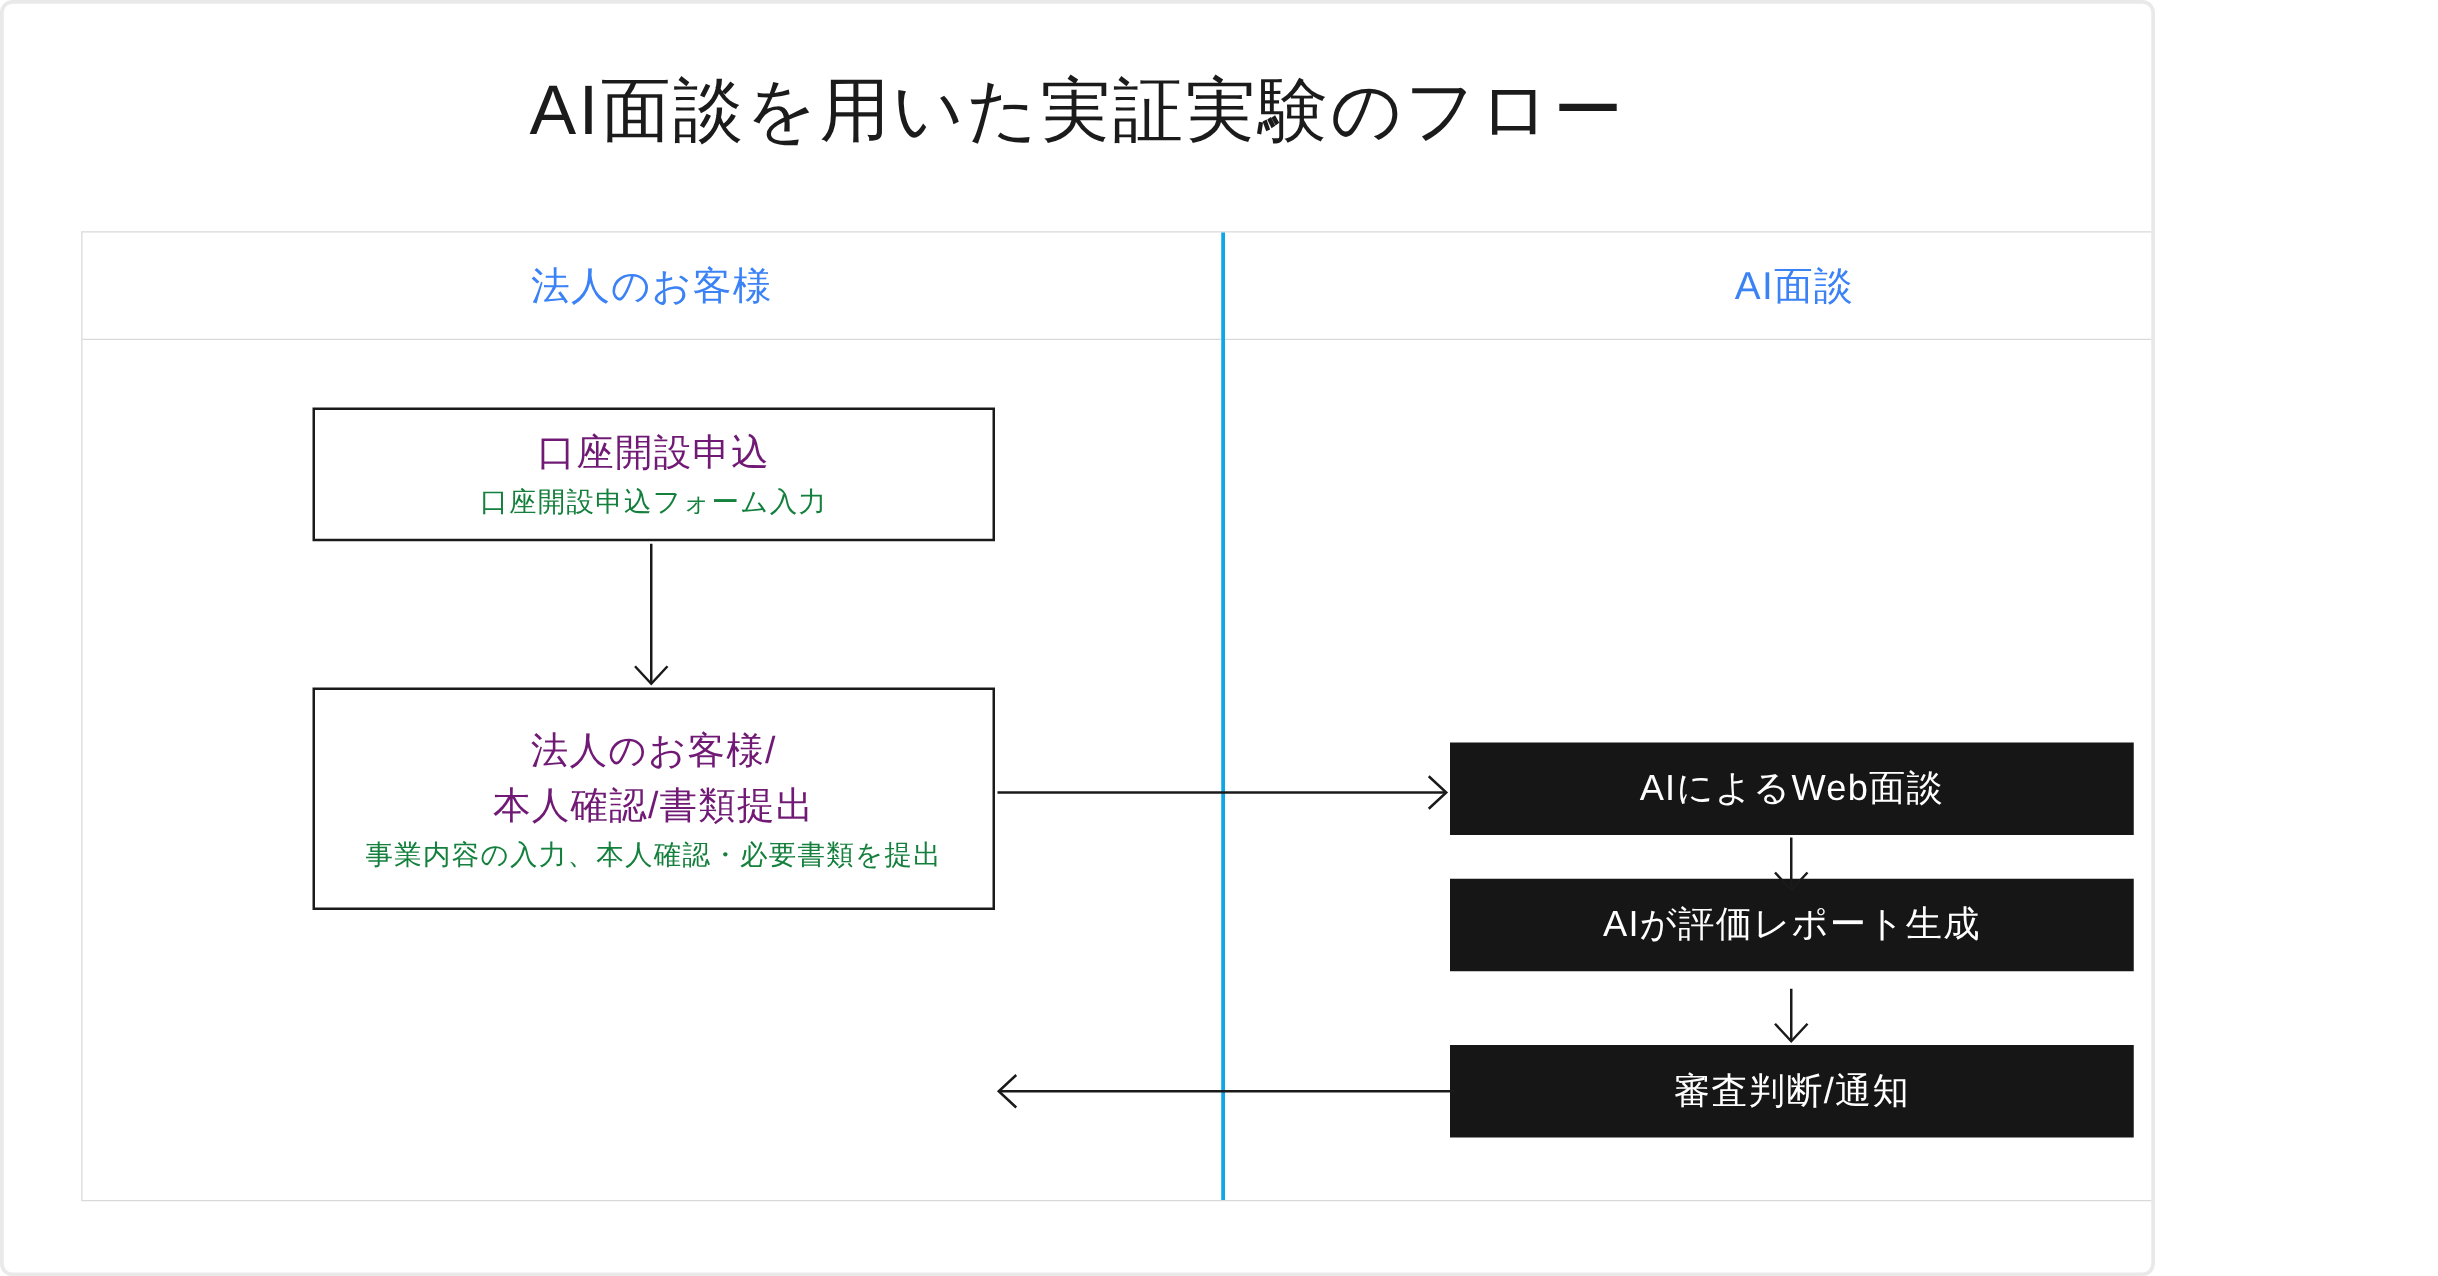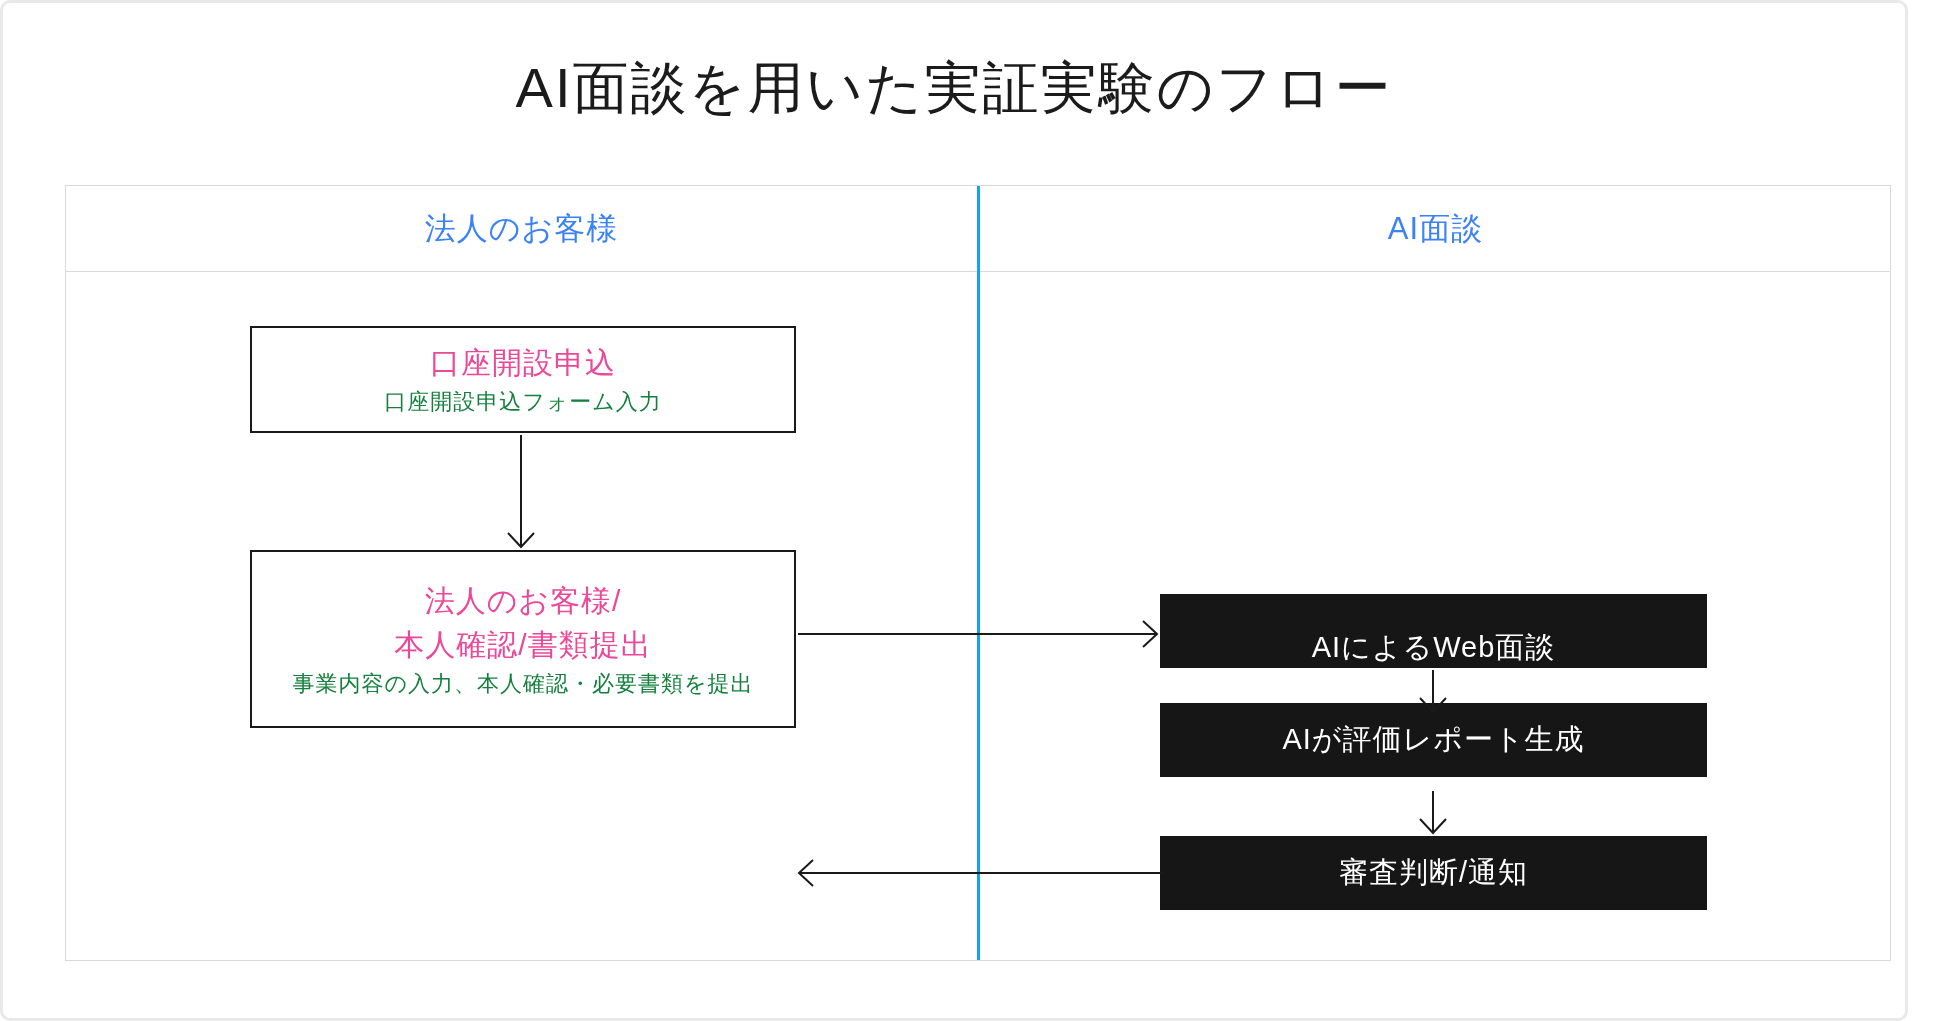--- a/index.html
+++ b/index.html
@@ -1,18 +1,18 @@
 <!DOCTYPE html>
 <html lang="ja"><head>
 <meta charset="utf-8">
 <style>
   html,body{margin:0;padding:0;background:#ffffff;}
   body{font-family:"Liberation Sans","DejaVu Sans",sans-serif;}
   .page{
-    position:relative;width:1908px;height:1021px;box-sizing:border-box;
+    position:relative;width:1724px;height:1021px;box-sizing:border-box;
     background:#ffffff;border:3px solid #e9e9e9;border-radius:10px;overflow:hidden;
   }
   .page-title{
     position:absolute;left:0;top:48px;width:100%;text-align:center;
     font-size:56px;font-weight:500;color:#1b1b1b;letter-spacing:2px;
   }
   .lane-table{
     position:absolute;left:62px;top:182px;width:1826px;height:776px;
     box-sizing:border-box;border:1px solid #d9d9d9;
   }
@@ -22,21 +22,21 @@
   .lane-header{
     position:absolute;left:0;top:0;width:100%;height:86px;box-sizing:border-box;
     border-bottom:1px solid #d9d9d9;display:flex;align-items:center;justify-content:center;
     font-size:31px;font-weight:500;color:#3b82f6;letter-spacing:1px;
   }
   .step-box{
     position:absolute;box-sizing:border-box;background:#ffffff;
     border:2px solid #1a1a1a;display:flex;flex-direction:column;
     align-items:center;justify-content:center;text-align:center;
   }
-  .step-title{font-size:30px;font-weight:500;color:#ec4899;line-height:44px;letter-spacing:1px;}
+  .step-title{font-size:30px;font-weight:500;color:#701a75;line-height:44px;letter-spacing:1px;}
   .step-sub{font-size:22px;font-weight:400;color:#15803d;line-height:33px;margin-top:4px;letter-spacing:1px;}
   .ai-box{
     position:absolute;box-sizing:border-box;background:#161616;
     display:flex;align-items:center;justify-content:center;text-align:center;
   }
   .ai-label{font-size:29px;font-weight:500;color:#ffffff;letter-spacing:1px;}
   .arrow-layer{position:absolute;left:0;top:0;pointer-events:none;}
 </style>
 </head>
 <body>
@@ -59,21 +59,21 @@
     <div class="step-sub" style="margin-top:0;">口座開設申込フォーム入力</div>
   </div>
 
   <div class="step-box" style="left:247px;top:547px;width:546px;height:178px;">
     <div class="step-title">法人のお客様/</div>
     <div class="step-title">本人確認/書類提出</div>
     <div class="step-sub" style="margin-top:0;">事業内容の入力、本人確認・必要書類を提出</div>
   </div>
 
 
-  <div class="ai-box" style="left:1157px;top:591px;width:547px;height:74px;align-items:flex-end;">
+  <div class="ai-box" style="left:1157px;top:591px;width:547px;height:74px;">
     <div class="ai-label">AIによるWeb面談</div>
   </div>
 
   <div class="ai-box" style="left:1157px;top:700px;width:547px;height:74px;align-items:center;">
     <div class="ai-label">AIが評価レポート生成</div>
   </div>
 
   <div class="ai-box" style="left:1157px;top:833px;width:547px;height:74px;">
     <div class="ai-label">審査判断/通知</div>
   </div>

